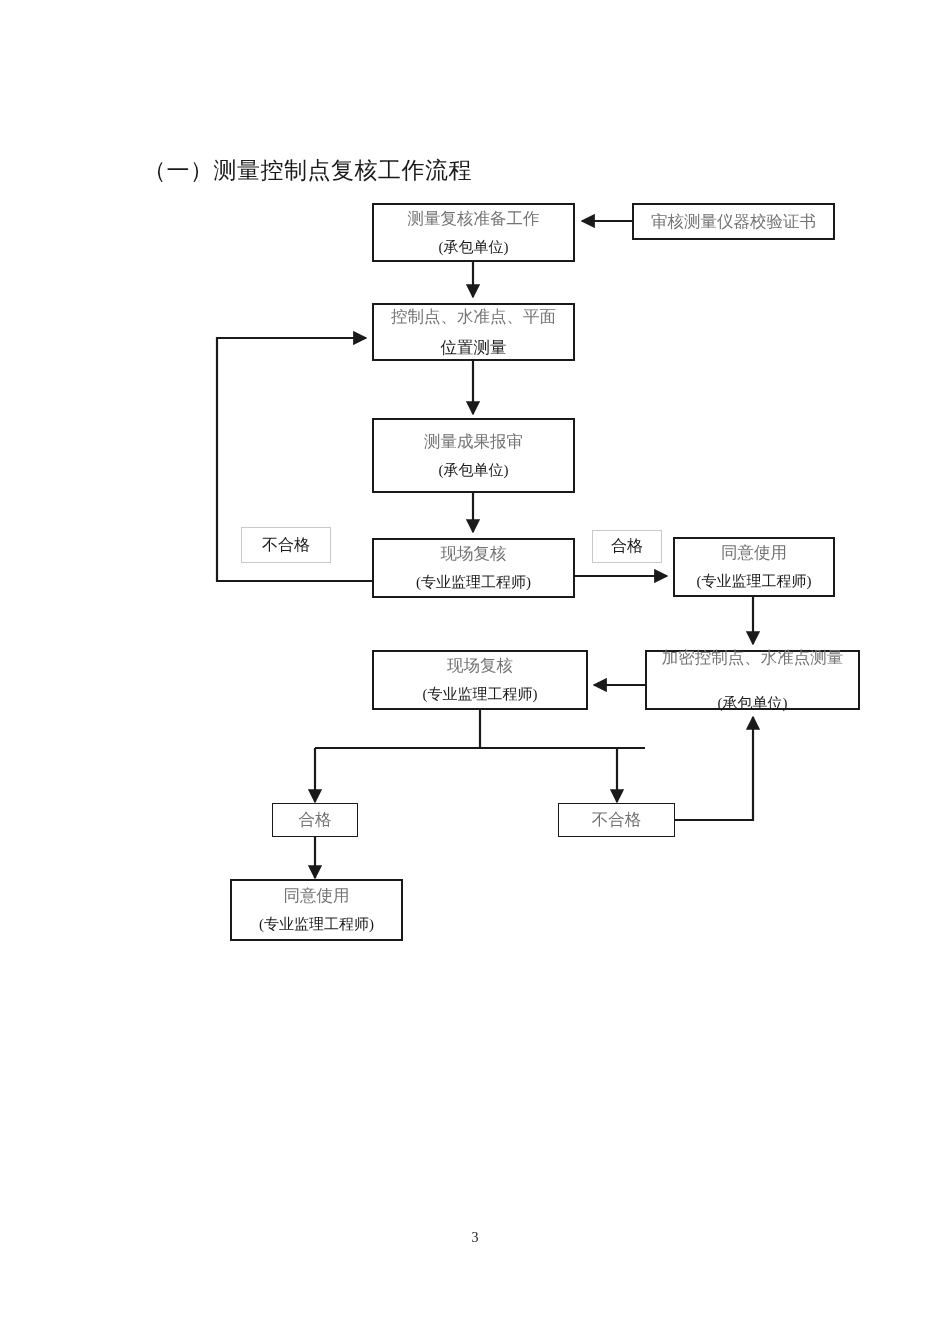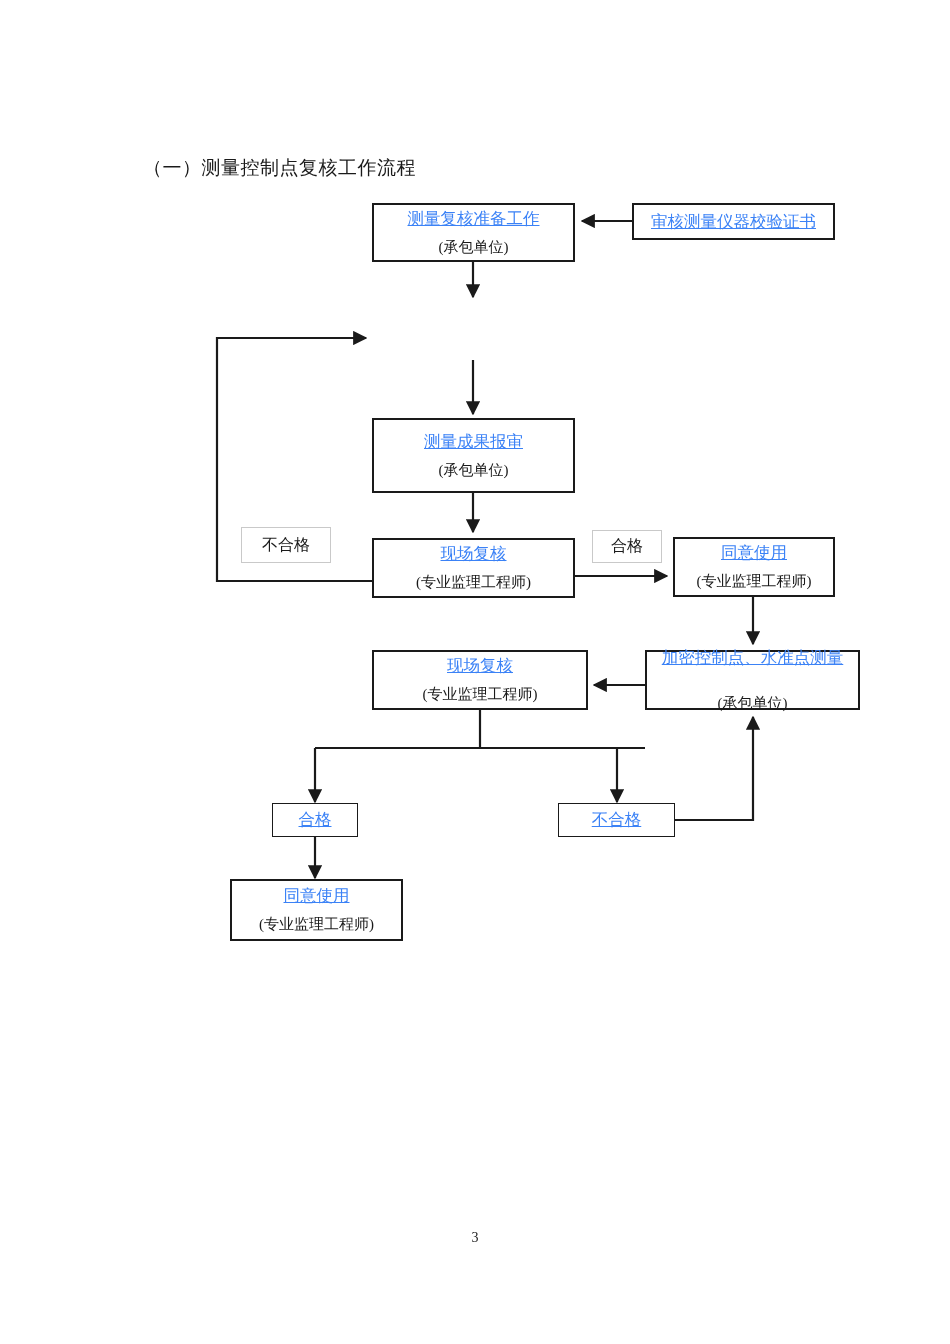--- a/index.html
+++ b/index.html
@@ -15,21 +15,21 @@
     position: relative;
     width: 950px;
     height: 1344px;
     background: #ffffff;
     overflow: hidden;
   }
   #doc-title {
     position: absolute;
     left: 143px;
     top: 155px;
-    font-size: 19px;
+    font-size: 23px;
     letter-spacing: 0.5px;
     white-space: nowrap;
     color: #1a1a1a;
   }
   #page-number {
     position: absolute;
     left: 0;
     top: 1230px;
     width: 950px;
     text-align: center;
@@ -63,22 +63,21 @@
     flex-direction: column;
     align-items: center;
     justify-content: center;
     text-align: center;
     line-height: 1.30;
     z-index: 2;
   }
   .node .line1 {
     font-size: 16.5px;
     white-space: nowrap;
-    color: #3b82f6;
-    text-decoration: underline;
+    color: #737373;
   }
   .node .line2 {
     font-size: 15px;
     white-space: nowrap;
     color: #1a1a1a;
     margin-top: 9px;
   }
   .node.single .line1 {
     font-size: 16.5px;
   }
@@ -140,20 +139,24 @@
 
         <path d="M 675 820 L 753 820 L 753 717" marker-end="url(#arrow)"></path>
       </g>
     </svg>
 
     <div class="node" style="left:372px; top:203px; width:203px; height:59px;">
       <span class="line1">测量复核准备工作</span>
       <span class="line2">(承包单位)</span>
     </div>
 
+    <div class="node" style="left:372px; top:303px; width:203px; height:58px;">
+      <span class="line1">控制点、水准点、平面</span>
+      <span class="line2" style="font-size:16.5px;">位置测量</span>
+    </div>
 
     <div class="node single" style="left:632px; top:203px; width:203px; height:37px;">
       <span class="line1">审核测量仪器校验证书</span>
     </div>
 
     <div class="node" style="left:372px; top:418px; width:203px; height:75px;">
       <span class="line1">测量成果报审</span>
       <span class="line2">(承包单位)</span>
     </div>
 

